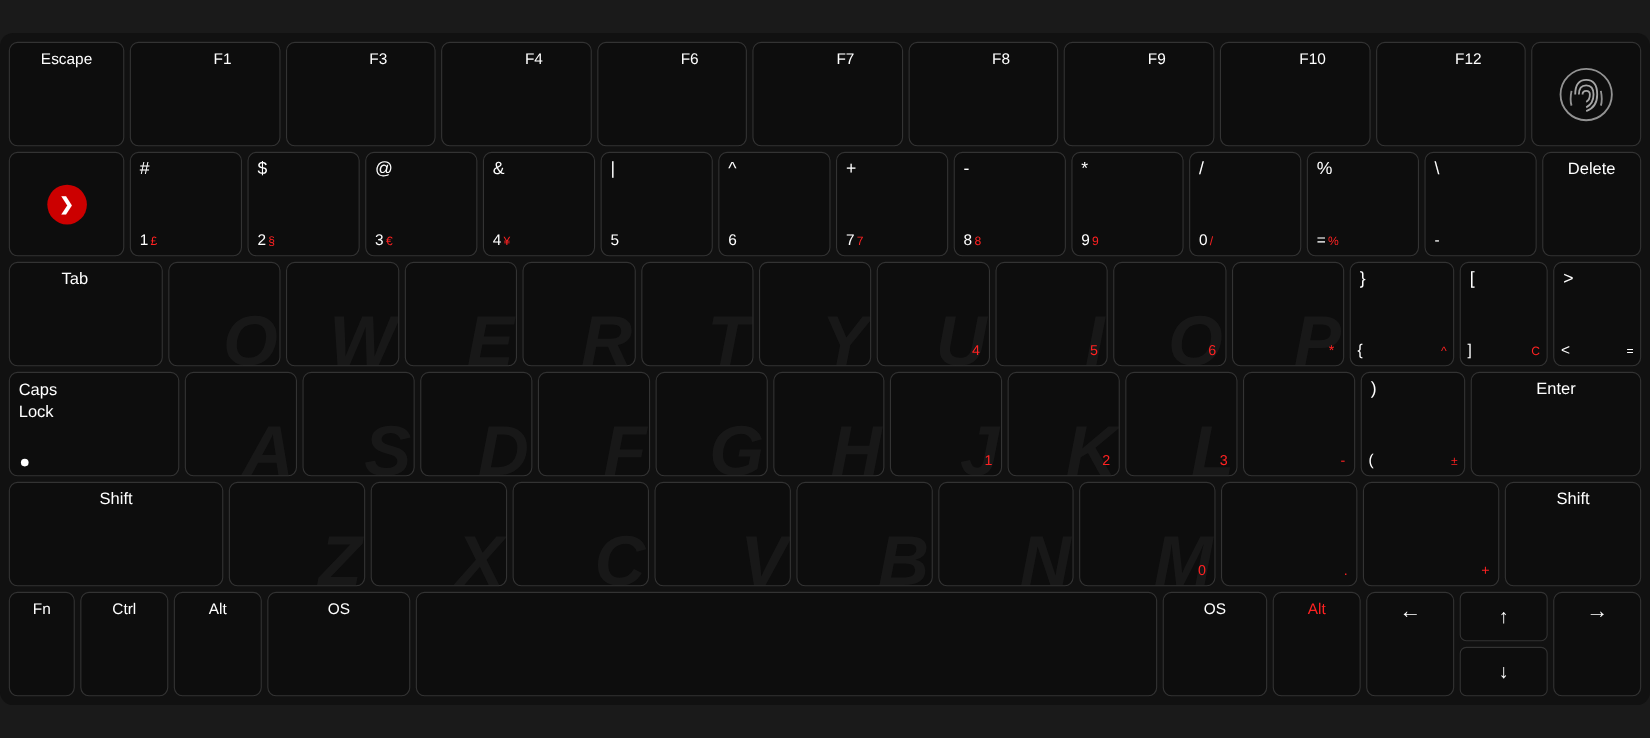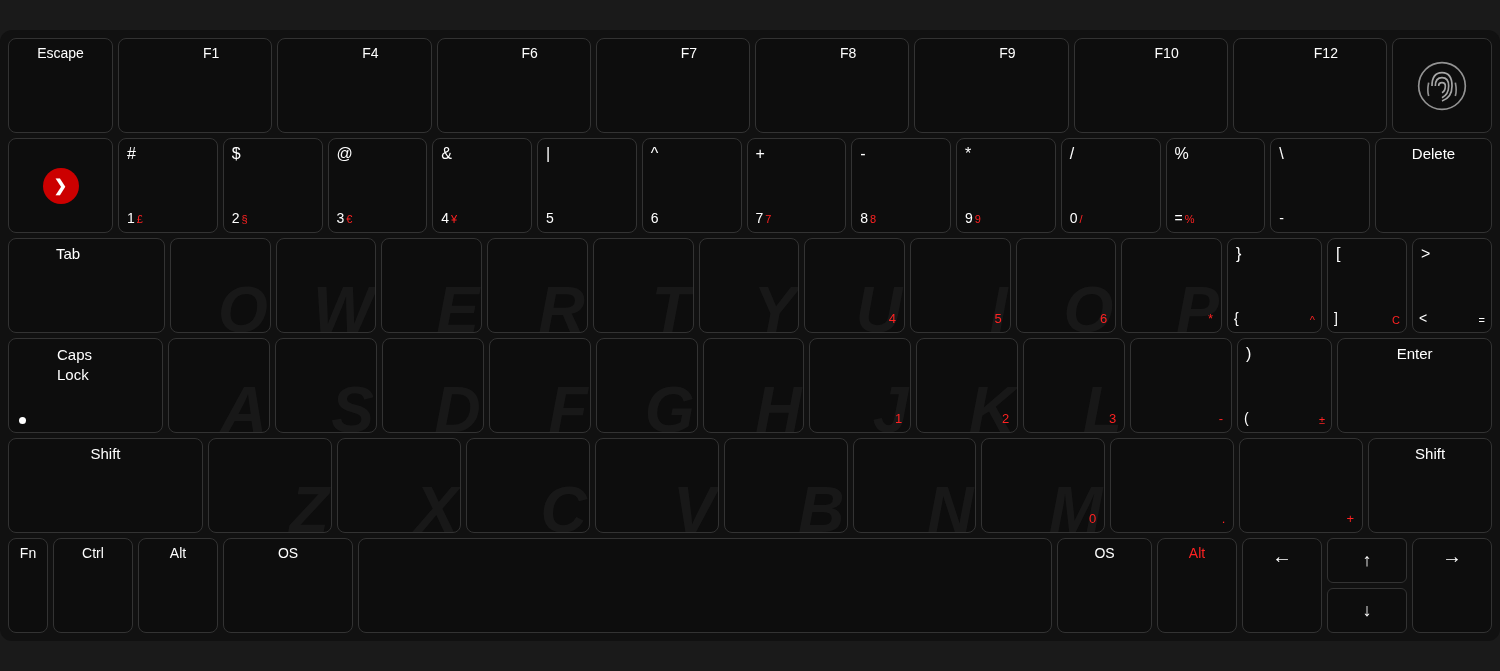--- a/index.html
+++ b/index.html
@@ -60,33 +60,33 @@
       font-style: italic;
       pointer-events: none;
       line-height: 1;
     }
     
     .key-escape { width: 105px; }
     .key-fn-row { flex: 1; padding-left: 40px; }
     .key-fingerprint { width: 100px; }
     .key-backtick { width: 105px; }
     .key-numrow { flex: 1; }
-    .key-delete { width: 117px; }
-    .key-tab { width: 157px; padding-left: 47px; }
+    .key-delete { width: 90px; }
+    .key-tab { width: 140px; padding-left: 47px; }
     .key-qrow { flex: 1; }
     .key-bracket-r { width: 95px; }
     .key-bracket-sq { width: 80px; }
     .key-backslash { width: 80px; }
     .key-caps { width: 155px; }
     .key-arow { flex: 1; }
     .key-enter { width: 155px; }
     .key-shift-l { width: 195px; }
     .key-zrow { flex: 1; }
     .key-shift-r { width: 185px; }
-    .key-fn { width: 40px; }
+    .key-fn { width: 60px; }
     .key-ctrl { width: 80px; }
     .key-alt-l { width: 80px; }
     .key-os-l { width: 130px; }
     .key-space { flex: 1; }
     .key-os-r { width: 95px; }
     .key-alt-r { width: 80px; }
     .key-arrow-lr { width: 80px; }
     .key-arrow-r { width: 80px; }
     
     .key-centered {
@@ -158,20 +158,23 @@
 <body>
 
 <div class="keyboard">
 
   <div class="row">
     <div class="key key-escape key-centered">
       <span class="primary">Escape</span>
     </div>
     <div class="key key-fn-row key-centered">
       <span class="primary">F1</span>
+    </div>
+    <div class="key key-fn-row key-centered">
+      <span class="primary">F3</span>
     </div>
     <div class="key key-fn-row key-centered">
       <span class="primary">F4</span>
     </div>
     <div class="key key-fn-row key-centered">
       <span class="primary">F6</span>
     </div>
     <div class="key key-fn-row key-centered">
       <span class="primary">F7</span>
     </div>
@@ -363,21 +366,21 @@
 
     <div class="key key-backslash">
       <span style="font-size:16px;color:#fff;">&gt;</span>
       <div style="position:absolute;bottom:6px;left:6px;font-size:14px;color:#fff;">&lt;</div>
       <span style="position:absolute;bottom:6px;right:6px;font-size:11px;color:#fff;">=</span>
     </div>
   </div>
 
   <div class="row">
     <div class="key key-caps" style="position:relative;">
-      <span style="font-size:15px;color:#fff;line-height:1.3;margin-left:40px;">Caps<br>Lock</span>
+      <span style="font-size:15px;color:#fff;line-height:1.3;">Caps<br>Lock</span>
       <div class="caps-dot"></div>
     </div>
 
     <div class="key key-arow">
       <span class="ghost">A</span>
     </div>
 
     <div class="key key-arow">
       <span class="ghost">S</span>
     </div>

